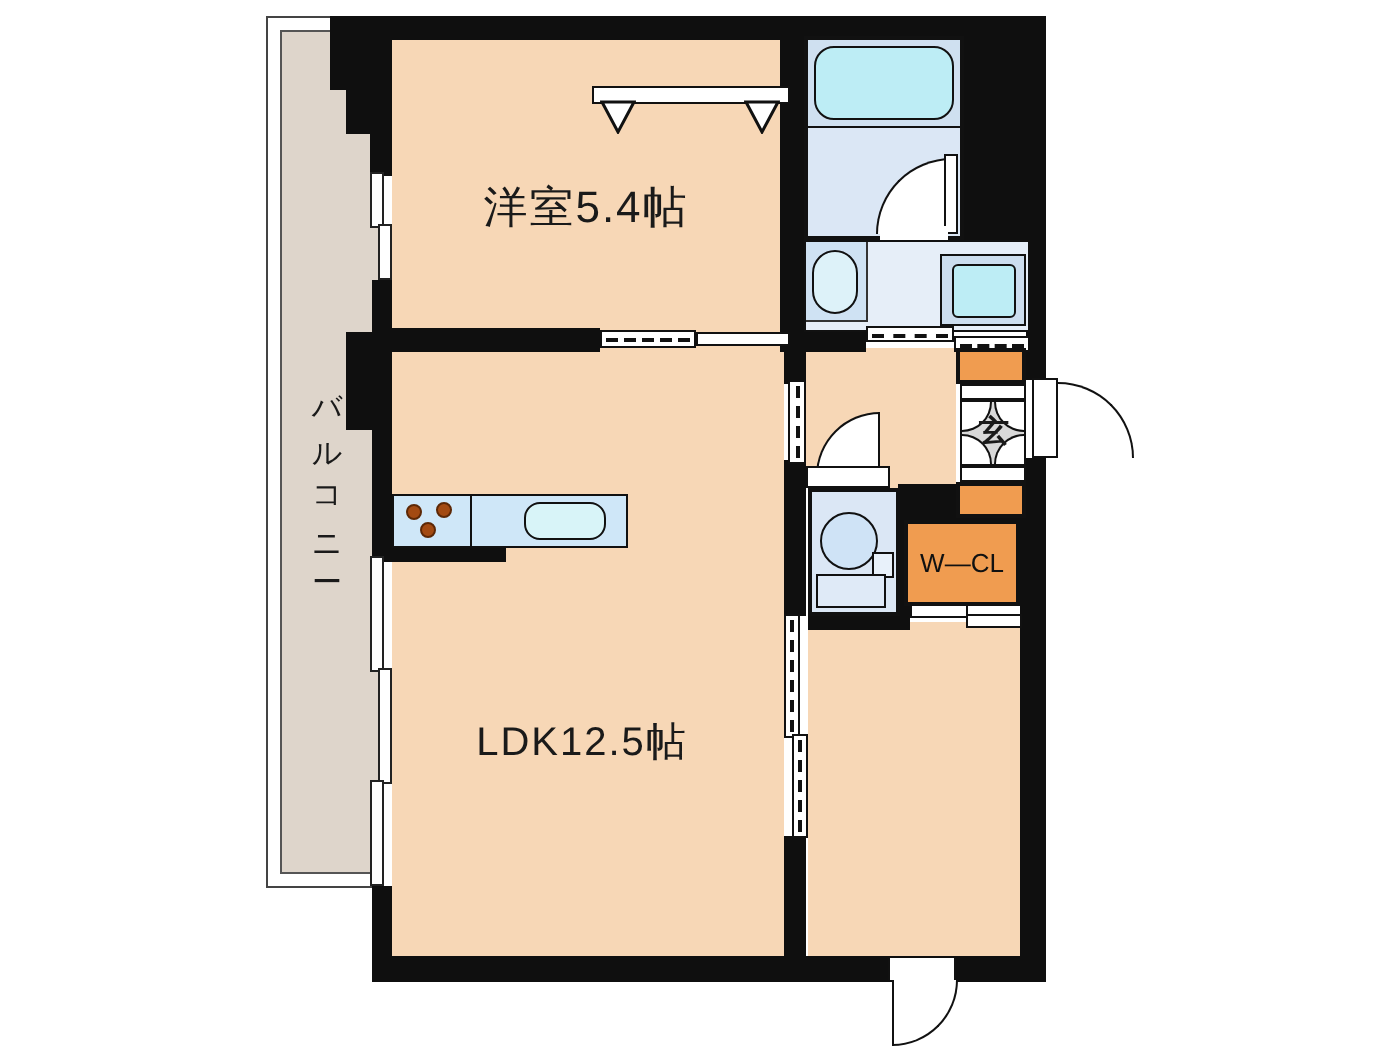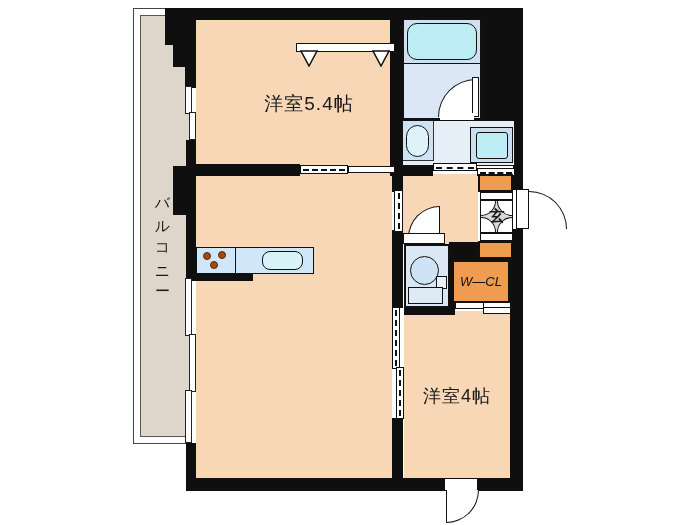--- a/index.html
+++ b/index.html
@@ -59,21 +59,21 @@
   <div class="wall" style="left:448px;top:260px;width:7px;height:48px;"></div>
   <div class="wall" style="left:404px;top:305px;width:51px;height:10px;"></div>
   <div class="wall" style="left:188px;top:271px;width:65px;height:10px;"></div>
 
   <div class="win" style="left:185px;top:86px;width:7px;height:28px;"></div>
   <div class="win" style="left:189px;top:112px;width:7px;height:28px;"></div>
   <div class="win" style="left:185px;top:278px;width:7px;height:58px;"></div>
   <div class="win" style="left:189px;top:334px;width:7px;height:58px;"></div>
   <div class="win" style="left:185px;top:390px;width:7px;height:53px;"></div>
 
-  <div class="label" style="left:309px;top:104px;font-size:19px;letter-spacing:1px;">洋室5.4帖</div>
+  <div class="label" style="left:293px;top:104px;font-size:22px;letter-spacing:1px;">洋室5.4帖</div>
   <div class="slide-solid" style="left:296px;top:43px;width:99px;height:9px;"></div>
   <div style="left:300px;top:50px;width:18px;height:17px;">
     <svg width="18" height="17">
         <polygon points="1,1 17,1 9,16" fill="#fff" stroke="#111" stroke-width="1.5"></polygon>
       </svg>
   </div>
   <div style="left:372px;top:50px;width:18px;height:17px;">
     <svg width="18" height="17">
         <polygon points="1,1 17,1 9,16" fill="#fff" stroke="#111" stroke-width="1.5"></polygon>
       </svg>
@@ -106,20 +106,21 @@
   <div class="dash-v" style="left:394px;top:190px;width:9px;height:42px;">
       <div class="dline"></div>
     </div>
   <div class="dash-v" style="left:392px;top:307px;width:8px;height:62px;">
       <div class="dline"></div>
     </div>
   <div class="dash-v" style="left:396px;top:367px;width:8px;height:52px;">
       <div class="dline"></div>
     </div>
 
+  <div class="label" style="left:291px;top:371px;font-size:20px;letter-spacing:1px;">LDK12.5帖</div>
   <div style="left:196px;top:247px;width:118px;height:27px;background:#cfe7f8;border:1.6px solid #111;"></div>
   <div style="left:235px;top:247px;width:0;height:27px;border-left:1.4px solid #111;"></div>
   <div style="left:203px;top:252px;width:8px;height:8px;background:var(--burner_brown,#a34a12);border:1px solid #5d2806;border-radius:50%;"></div>
   <div style="left:218px;top:251px;width:8px;height:8px;background:var(--burner_brown,#a34a12);border:1px solid #5d2806;border-radius:50%;"></div>
   <div style="left:210px;top:261px;width:8px;height:8px;background:var(--burner_brown,#a34a12);border:1px solid #5d2806;border-radius:50%;"></div>
   <div style="left:262px;top:251px;width:41px;height:19px;background:#d8f4f8;border:1.6px solid #111;border-radius:8px;"></div>
 
   <div class="arc" style="left:408px;top:206px;width:32px;height:32px;border-top:1.6px solid #111;border-left:1.6px solid #111;border-right:1.4px solid #111;border-top-left-radius:100% 100%;"></div>
   <div style="left:403px;top:233px;width:42px;height:11px;background:#fff;border:1.4px solid #111;"></div>
   <div style="left:404px;top:244px;width:46px;height:64px;background:var(--wet_area_blue,#dbe7f5);border:2px solid #111;"></div>
@@ -135,22 +136,21 @@
     <div class="fan" style="left:0;bottom:0;width:15px;height:15px;border-top:1px solid #111;border-right:1px solid #111;border-top-right-radius:100% 100%;"></div>
     <div class="fan" style="right:0;bottom:0;width:15px;height:15px;border-top:1px solid #111;border-left:1px solid #111;border-top-left-radius:100% 100%;"></div>
   </div>
   <div class="label" style="left:497px;top:216px;font-size:15px;font-weight:bold;">玄</div>
   <div class="slide-solid" style="left:480px;top:233px;width:33px;height:8px;"></div>
   <div class="orangebox" style="left:478px;top:241px;width:35px;height:18px;"></div>
   <div style="left:516px;top:189px;width:13px;height:40px;background:#fff;border:1.5px solid #111;"></div>
   <div class="arc" style="left:529px;top:191px;width:38px;height:38px;border-top:1.6px solid #111;border-right:1.6px solid #111;border-top-right-radius:100% 100%;"></div>
 
   <div class="orangebox" style="left:452px;top:260px;width:58px;height:43px;">
-    <span style="font-size:13px;font-style:italic;">W—CL</span>
+    <span style="font-size:13px;">W—CL</span>
   </div>
   <div class="slide-solid" style="left:455px;top:302px;width:29px;height:7px;"></div>
   <div class="slide-solid" style="left:483px;top:307px;width:28px;height:7px;"></div>
 
-  <div class="label" style="left:457px;top:396px;font-size:18px;letter-spacing:1px;">洋室4帖</div>
   <div style="left:444px;top:479px;width:34px;height:11px;background:#fff;border-left:1.4px solid #111;border-right:1.4px solid #111;"></div>
   <div class="arc" style="left:446px;top:490px;width:33px;height:33px;border-left:1.4px solid #111;border-bottom:1.6px solid #111;border-right:1.6px solid #111;border-bottom-right-radius:100% 100%;"></div>
 
 </div>
 
 </body></html>

